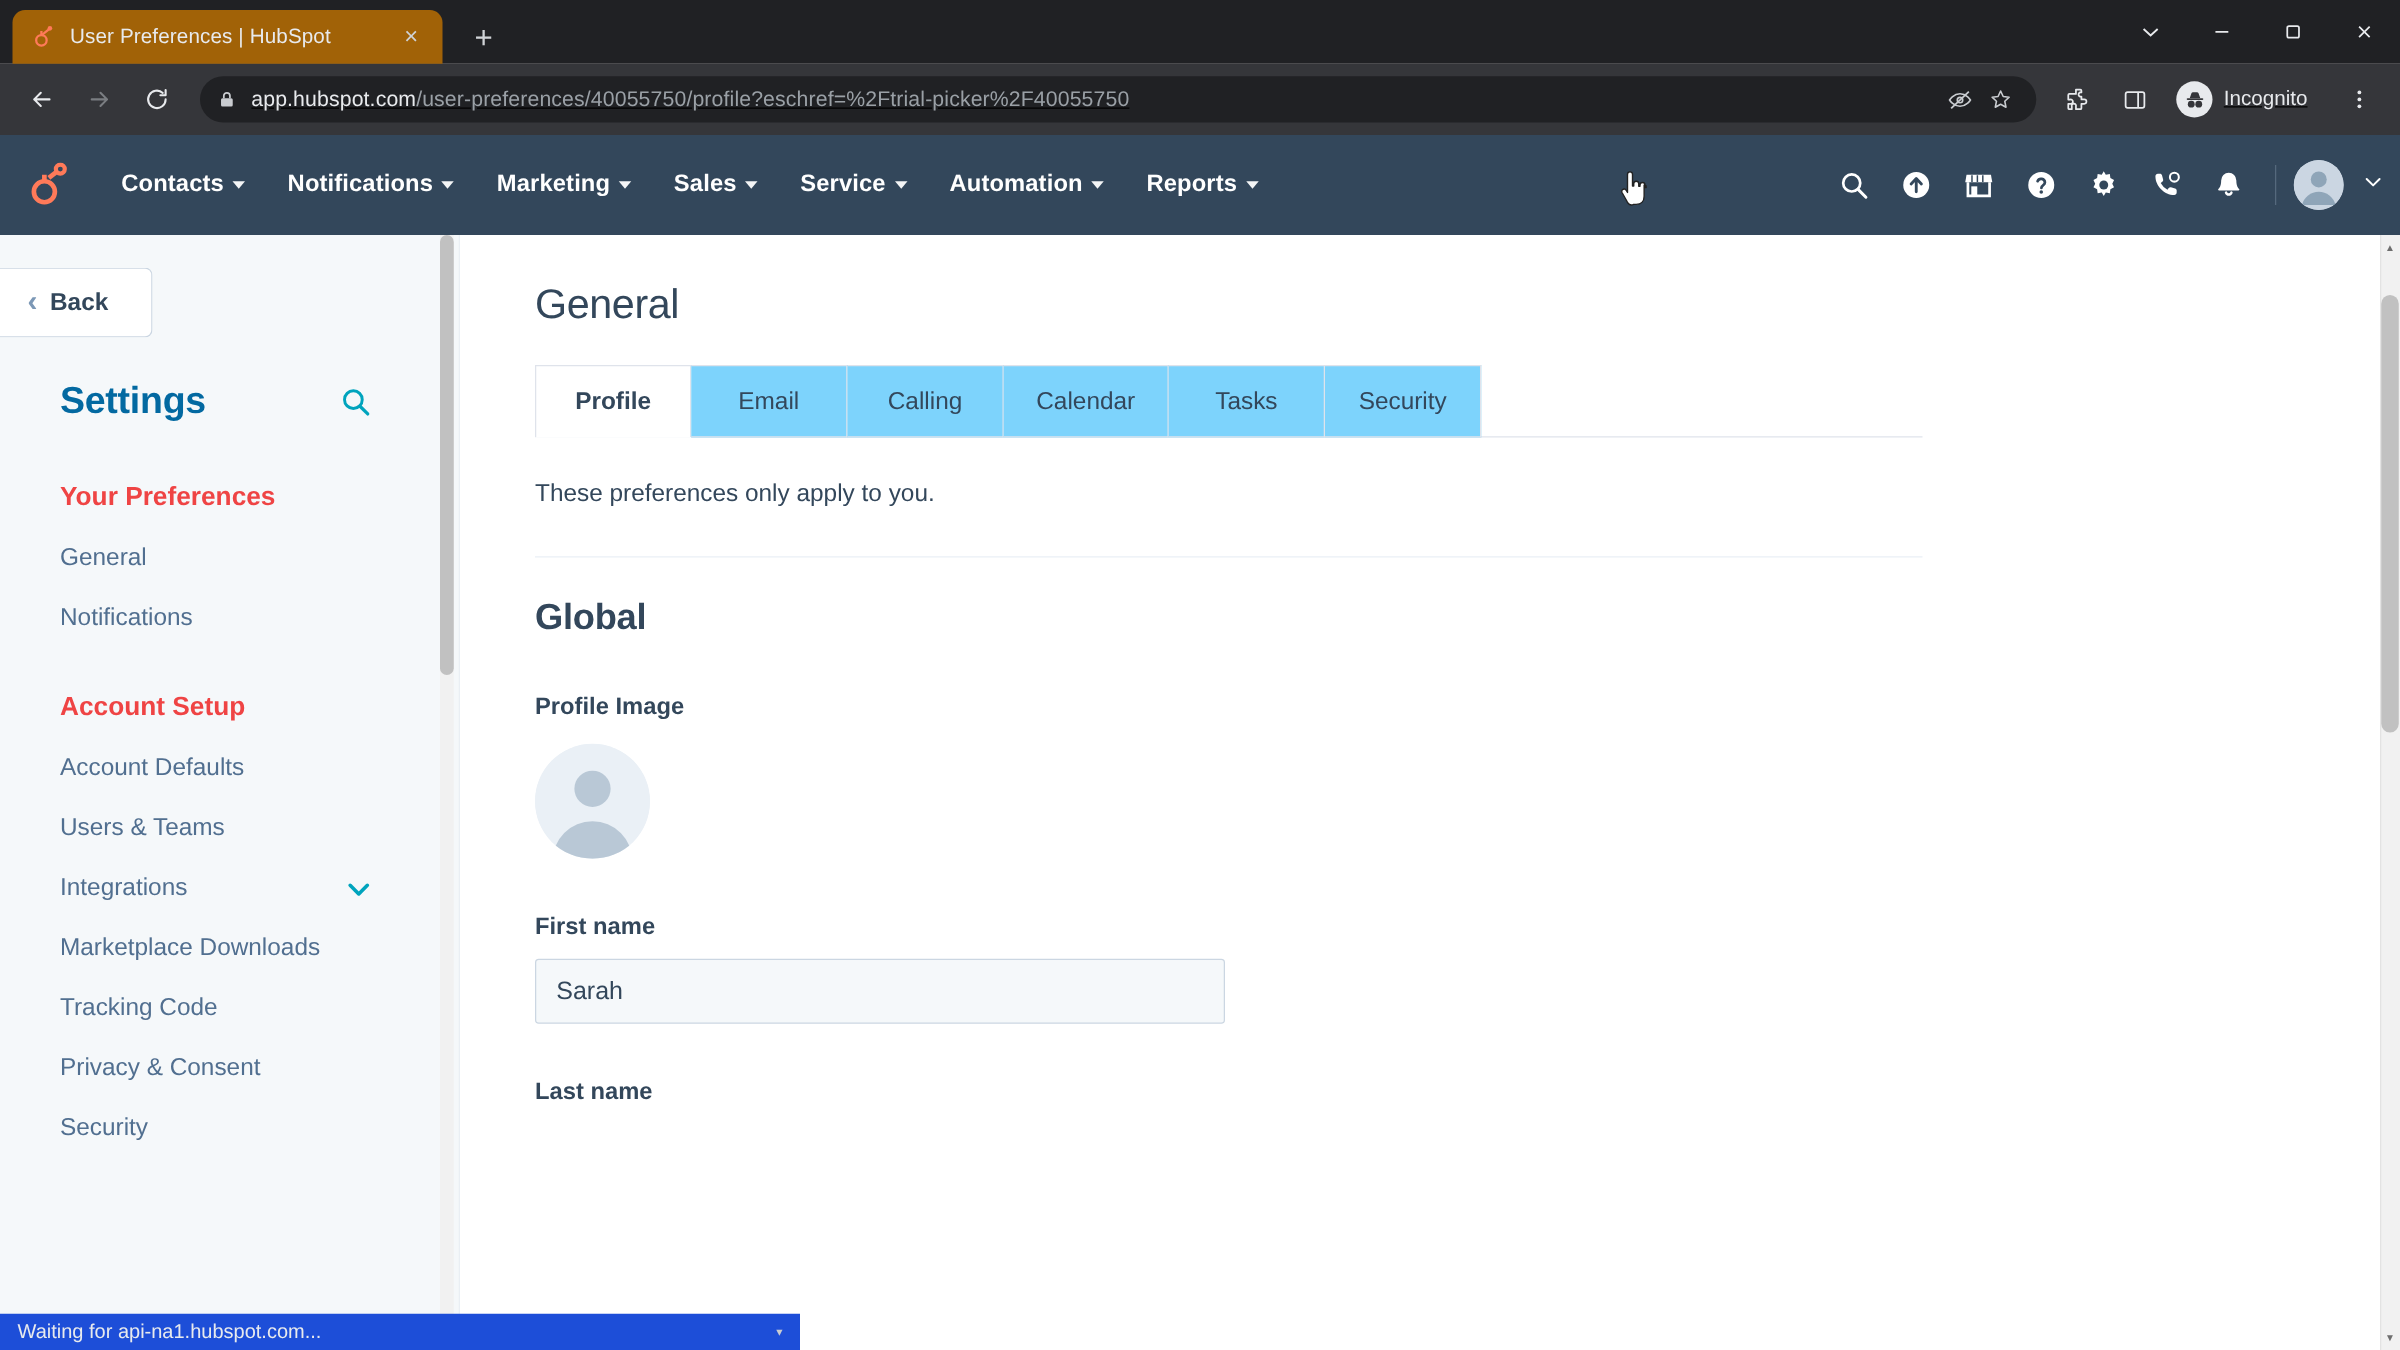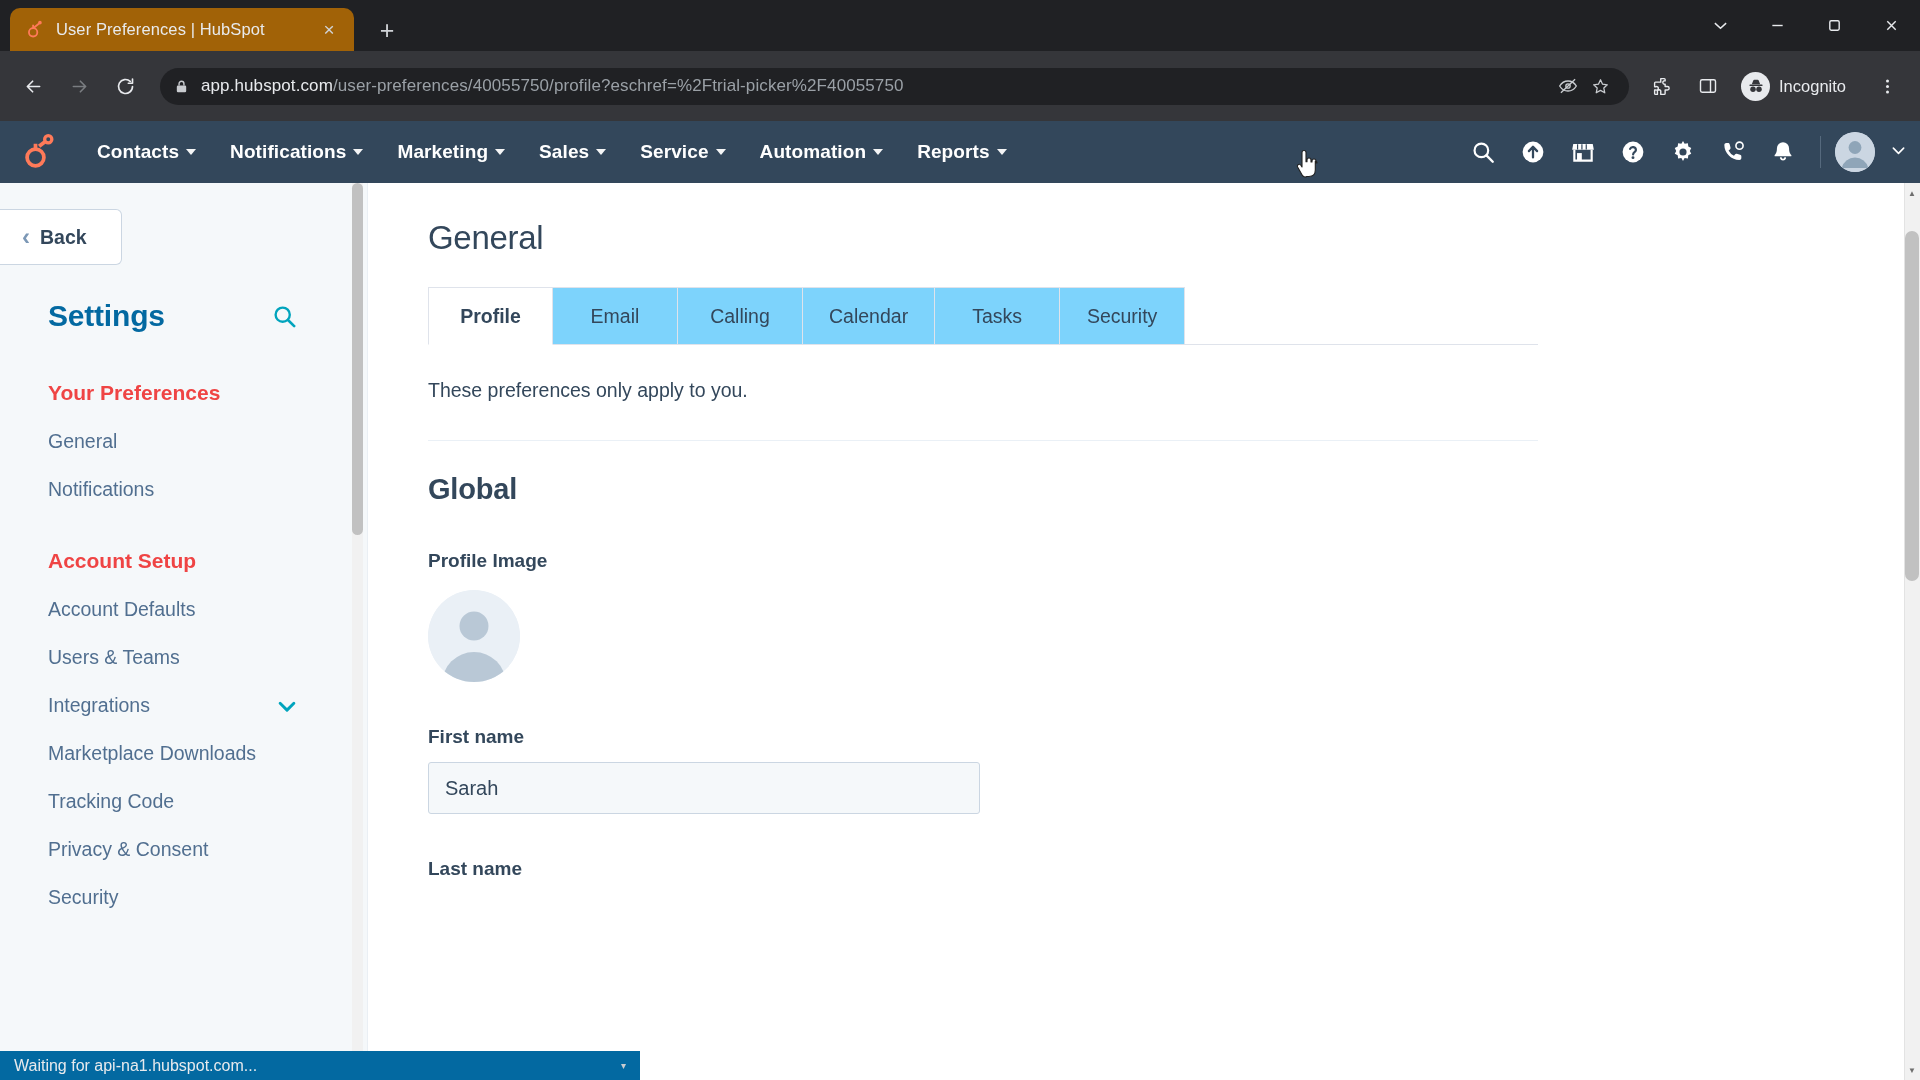--- a/index.html
+++ b/index.html
@@ -35,22 +35,22 @@
   }
   .win-controls {
     position: absolute; right: 0; top: 0; height: 51px; display: flex; align-items: center;
   }
   .win-btn {
     width: 57px; height: 51px; display: flex; align-items: center; justify-content: center;
     color: #e8eaed;
   }
 
   .toolbar {
-    height: 70px; background: #35363a; display: flex; align-items: center;
-    padding: 0 12px; gap: 4px; flex: none;
+    height: 57px; background: #35363a; display: flex; align-items: center;
+    padding: 0 12px; gap: 4px; flex: none; text-decoration: underline;
   }
   .nav-btn {
     width: 42px; height: 42px; display: flex; align-items: center; justify-content: center;
     color: #e8eaed; border-radius: 50%; flex: none;
   }
   .nav-btn.disabled { color: #7a7d81; }
   .omnibox {
     flex: 1; height: 37px; background: #202124; border-radius: 19px; margin-left: 10px;
     display: flex; align-items: center; padding: 0 14px; gap: 12px; min-width: 0;
   }
@@ -66,21 +66,21 @@
   .incog-avatar {
     width: 29px; height: 29px; border-radius: 50%; background: #e8eaed;
     display: flex; align-items: center; justify-content: center; flex: none;
   }
 
   
   .viewport { flex: 1; position: relative; background: #fff; overflow: hidden; display: flex; flex-direction: column; }
 
   
   .hs-nav {
-    height: 62px; background: #33475b; display: flex; align-items: center;
+    height: 80px; background: #33475b; display: flex; align-items: center;
     padding-left: 22px; flex: none; position: relative; z-index: 5;
   }
   .hs-logo { width: 36px; height: 36px; flex: none; margin-right: 22px; }
   .hs-menu { display: flex; align-items: center; gap: 0; }
   .hs-menu-item {
     color: #fff; font-size: 19px; font-weight: 600; padding: 0 17px; display: flex;
     align-items: center; gap: 7px; white-space: nowrap; letter-spacing: .1px;
   }
   .caret { width: 0; height: 0; border-left: 5px solid transparent; border-right: 5px solid transparent; border-top: 6px solid #fff; opacity: .95; }
   .hs-nav-right { margin-left: auto; display: flex; align-items: center; gap: 4px; padding-right: 14px; }
@@ -170,21 +170,21 @@
     background: #c1c1c1; border-radius: 7px;
   }
   .sb-arrow {
     position: absolute; right: 1px; width: 14px; height: 16px; display: flex;
     align-items: center; justify-content: center; color: #6e6e6e; font-size: 8px;
   }
 
   
   .statusbar {
     position: absolute; left: 0; bottom: 0; height: 29px; min-width: 640px;
-    background: #0369a1; color: #e8eaed; font-size: 16px; display: flex;
+    background: #1d4ed8; color: #e8eaed; font-size: 16px; display: flex;
     align-items: center; padding: 0 14px; gap: 12px; z-index: 40;
   }
   .status-caret { margin-left: auto; color: #c9ccd0; font-size: 10px; padding-left: 110px; }
 
   
   .cursor { position: absolute; z-index: 60; pointer-events: none; }
 </style>
 </head>
 <body>
 

